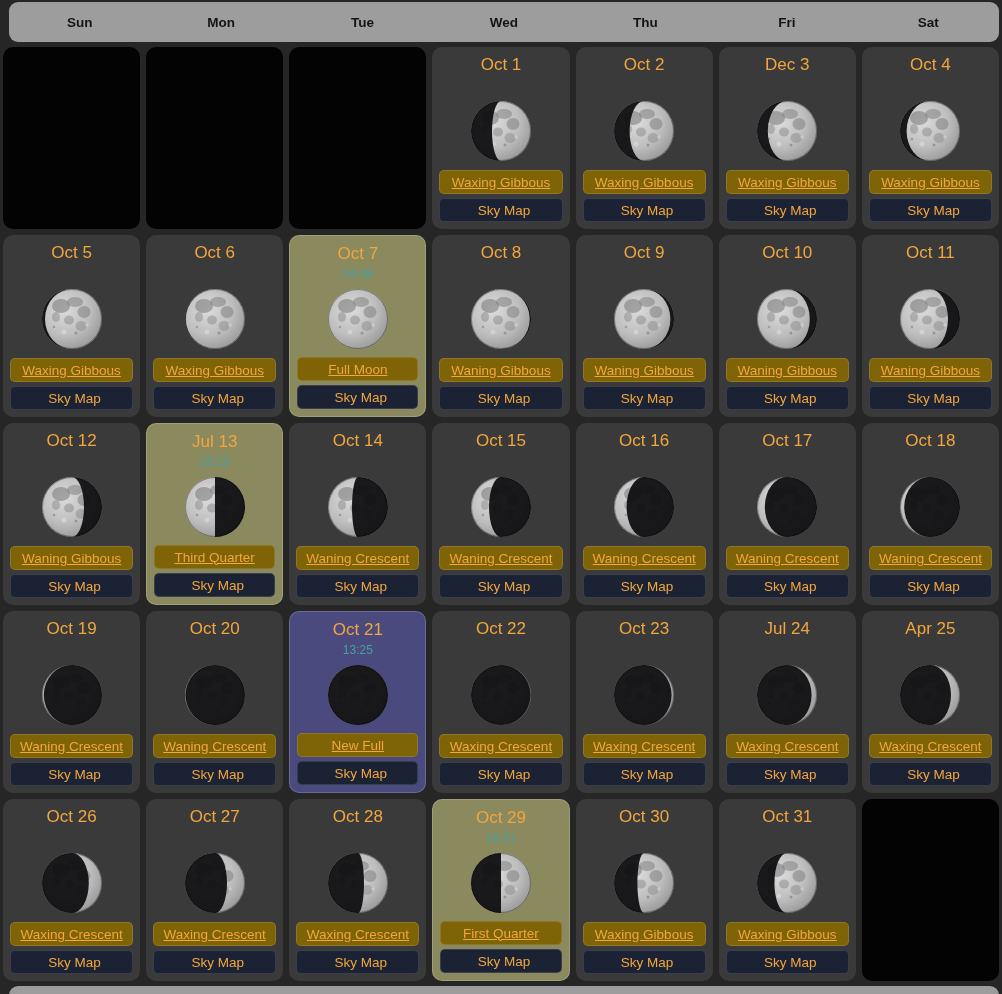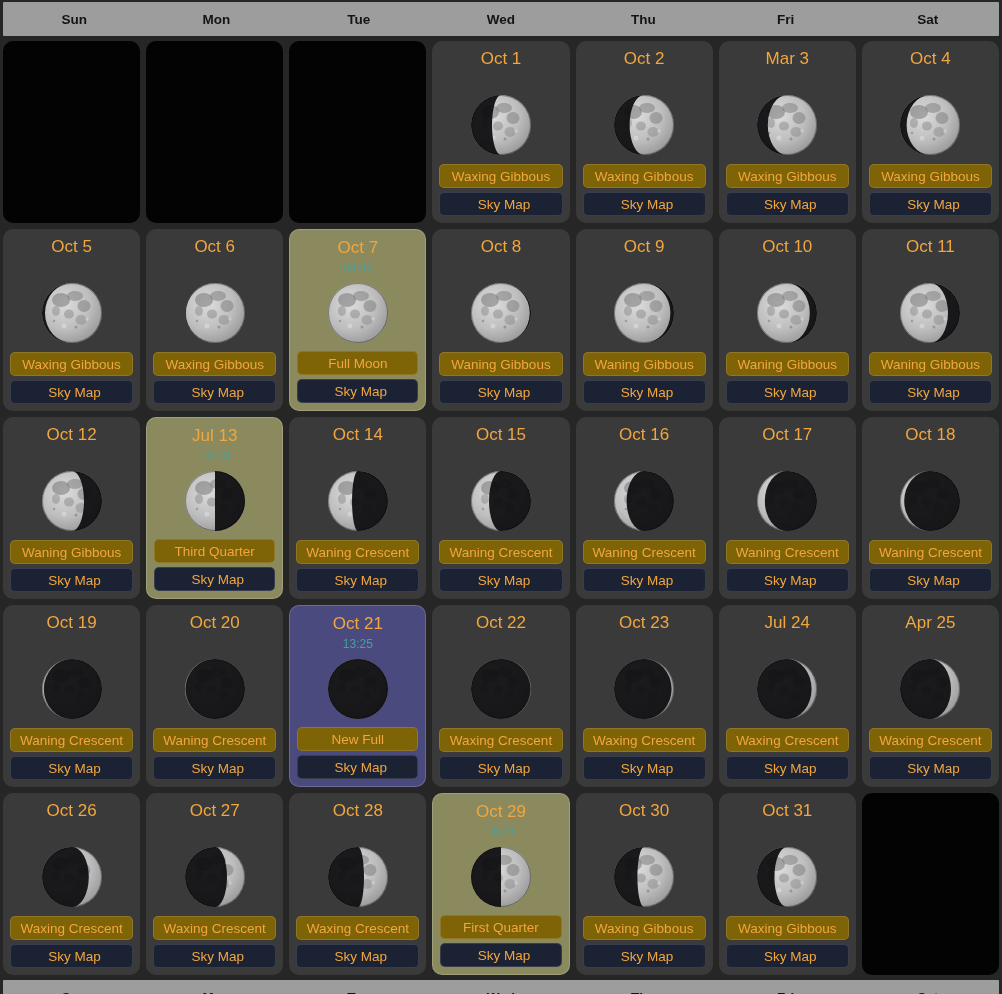--- a/index.html
+++ b/index.html
@@ -16,26 +16,27 @@
     --bar-text:#141414;
   }
   *{box-sizing:border-box;margin:0;padding:0;}
   html,body{width:1002px;height:994px;overflow:hidden;}
   body{
     background:var(--page-bg);
     font-family:"Liberation Sans","DejaVu Sans",sans-serif;
   }
   .calendar{padding:2px 3px 0;}
   .weekday-bar{
-    height:34px;
+    height:40px;
     background:var(--bar-bg);
-    border-radius:1px;
+    border-radius:9px;
     display:grid;
     grid-template-columns:repeat(7,1fr);
     align-items:center;
+    margin-left:6px;
   }
   .weekday{
     text-align:center;
     font-weight:bold;
     font-size:13.5px;
     color:var(--bar-text);
   }
   .grid{
     margin-top:5px;
     display:grid;
@@ -79,21 +80,21 @@
     height:24px;
     border-radius:5px;
     border:1px solid rgba(255,255,255,0.13);
     display:flex;
     align-items:center;
     justify-content:center;
     color:var(--accent);
     font-size:13.5px;
     cursor:pointer;
   }
-  .btn.phase{background:var(--phase-btn);}
+  .btn.phase{background:var(--phase-btn);text-decoration:underline;}
   .btn.sky{background:var(--sky-btn);margin-top:4px;padding-left:6px;}
   .footer-bar{margin-top:5px;}
   .hidden-defs{position:absolute;width:0;height:0;}
 </style>
 </head>
 <body>
 
 <svg class="hidden-defs" aria-hidden="true">
   <defs>
     <radialGradient id="moon-grad" cx="38%" cy="35%" r="78%">
@@ -154,21 +155,21 @@
     <circle cx="32" cy="32" r="30" fill="url(#moon-grad)"></circle>
     <use href="#maria-g"></use>
     <path d="M 32 2 A 30 30 0 0 0 32 62 A 14.40 30 0 0 1 32 2 Z" fill="#0c0c0f" opacity="0.93"></path>
     <circle cx="32" cy="32" r="29.5" fill="none" stroke="rgba(0,0,0,0.35)" stroke-width="1"></circle>
   </svg>
         </div>
     <div class="btn phase">Waxing Gibbous</div>
     <div class="btn sky">Sky Map</div>
   </div>
       <div class="cell">
-    <div class="date">Mar 3</div>
+    <div class="date">Dec 3</div>
     <div class="time"></div>
     <div class="moonwrap">
           <svg viewBox="0 0 64 64">
     <circle cx="32" cy="32" r="30" fill="url(#moon-grad)"></circle>
     <use href="#maria-g"></use>
     <path d="M 32 2 A 30 30 0 0 0 32 62 A 19.20 30 0 0 1 32 2 Z" fill="#0c0c0f" opacity="0.93"></path>
     <circle cx="32" cy="32" r="29.5" fill="none" stroke="rgba(0,0,0,0.35)" stroke-width="1"></circle>
   </svg>
         </div>
     <div class="btn phase">Waxing Gibbous</div>

